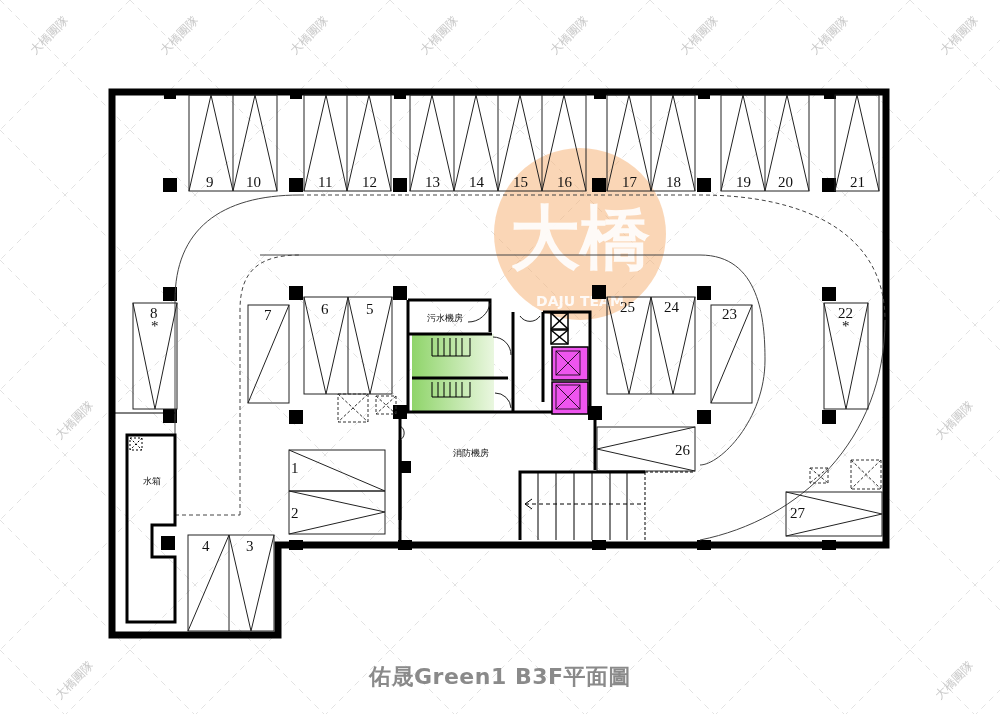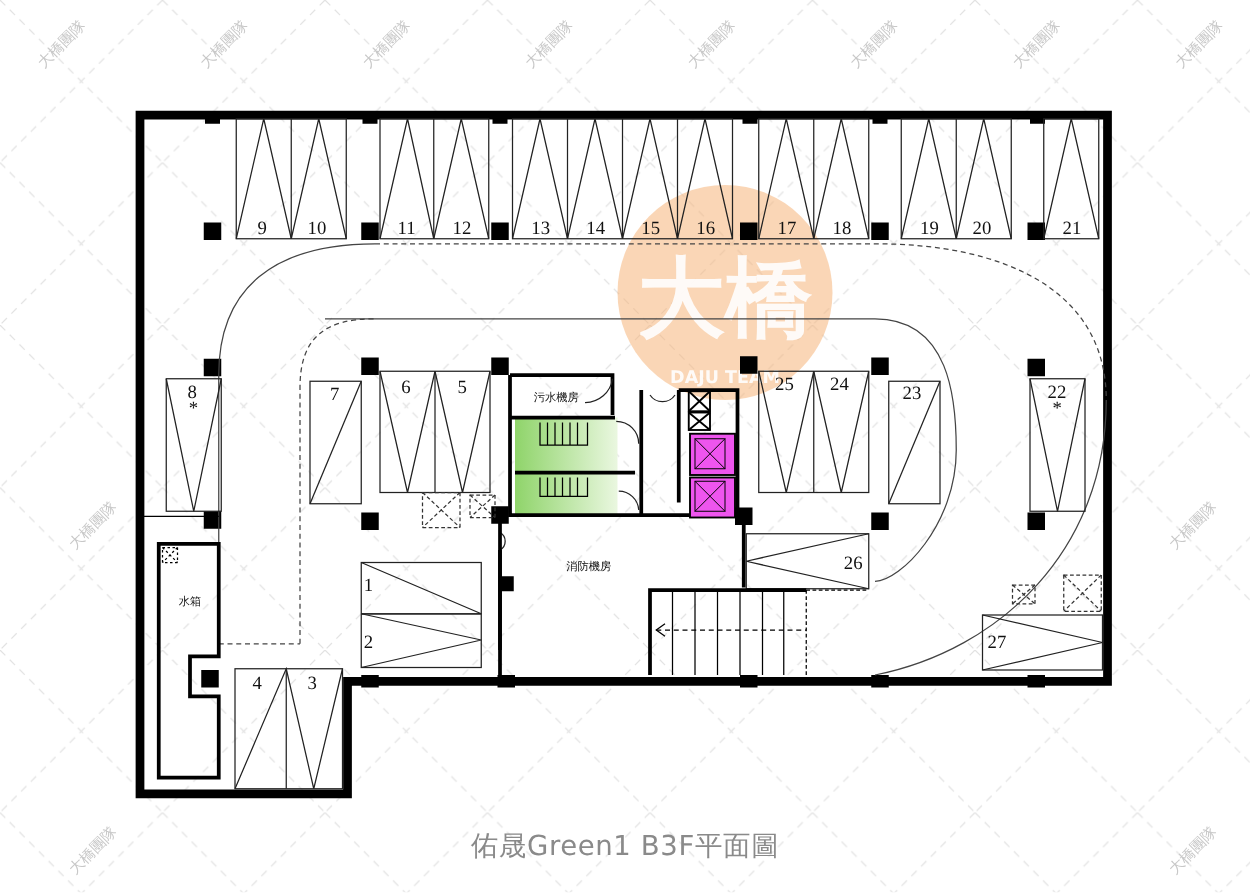--- a/index.html
+++ b/index.html
@@ -3,21 +3,21 @@
 <meta charset="utf-8">
 <style>
   html, body { margin: 0; padding: 0; background: #ffffff; }
   body { width: 1000px; height: 714px; position: relative; overflow: hidden; font-family: "DejaVu Serif", serif; }
   #stage { position: absolute; left: 0; top: 0; width: 1000px; height: 714px; }
   svg text.num { font-family: "Liberation Serif", "DejaVu Serif", serif; font-size: 15px; fill: #111; }
   svg text.room { font-family: "DejaVu Sans", sans-serif; font-size: 9px; fill: #111; }
   svg text.wm { font-family: "DejaVu Sans", sans-serif; font-size: 12px; fill: #c8c8c8; }
   #title {
     position: absolute; left: 0; top: 662px; width: 1000px; text-align: center;
-    font-family: "DejaVu Sans", sans-serif; font-weight: normal; font-size: 22px; color: #8a8a8a;
+    font-family: "DejaVu Sans", sans-serif; font-weight: bold; font-size: 22px; color: #8a8a8a;
     letter-spacing: 0.5px;
   }
 </style>
 </head>
 <body>
 
 <div id="stage">
 <svg width="1000" height="714" viewBox="0 0 1000 714" xmlns="http://www.w3.org/2000/svg">
   <defs>
     <linearGradient id="stairGrad" x1="0" y1="0" x2="1" y2="0">

